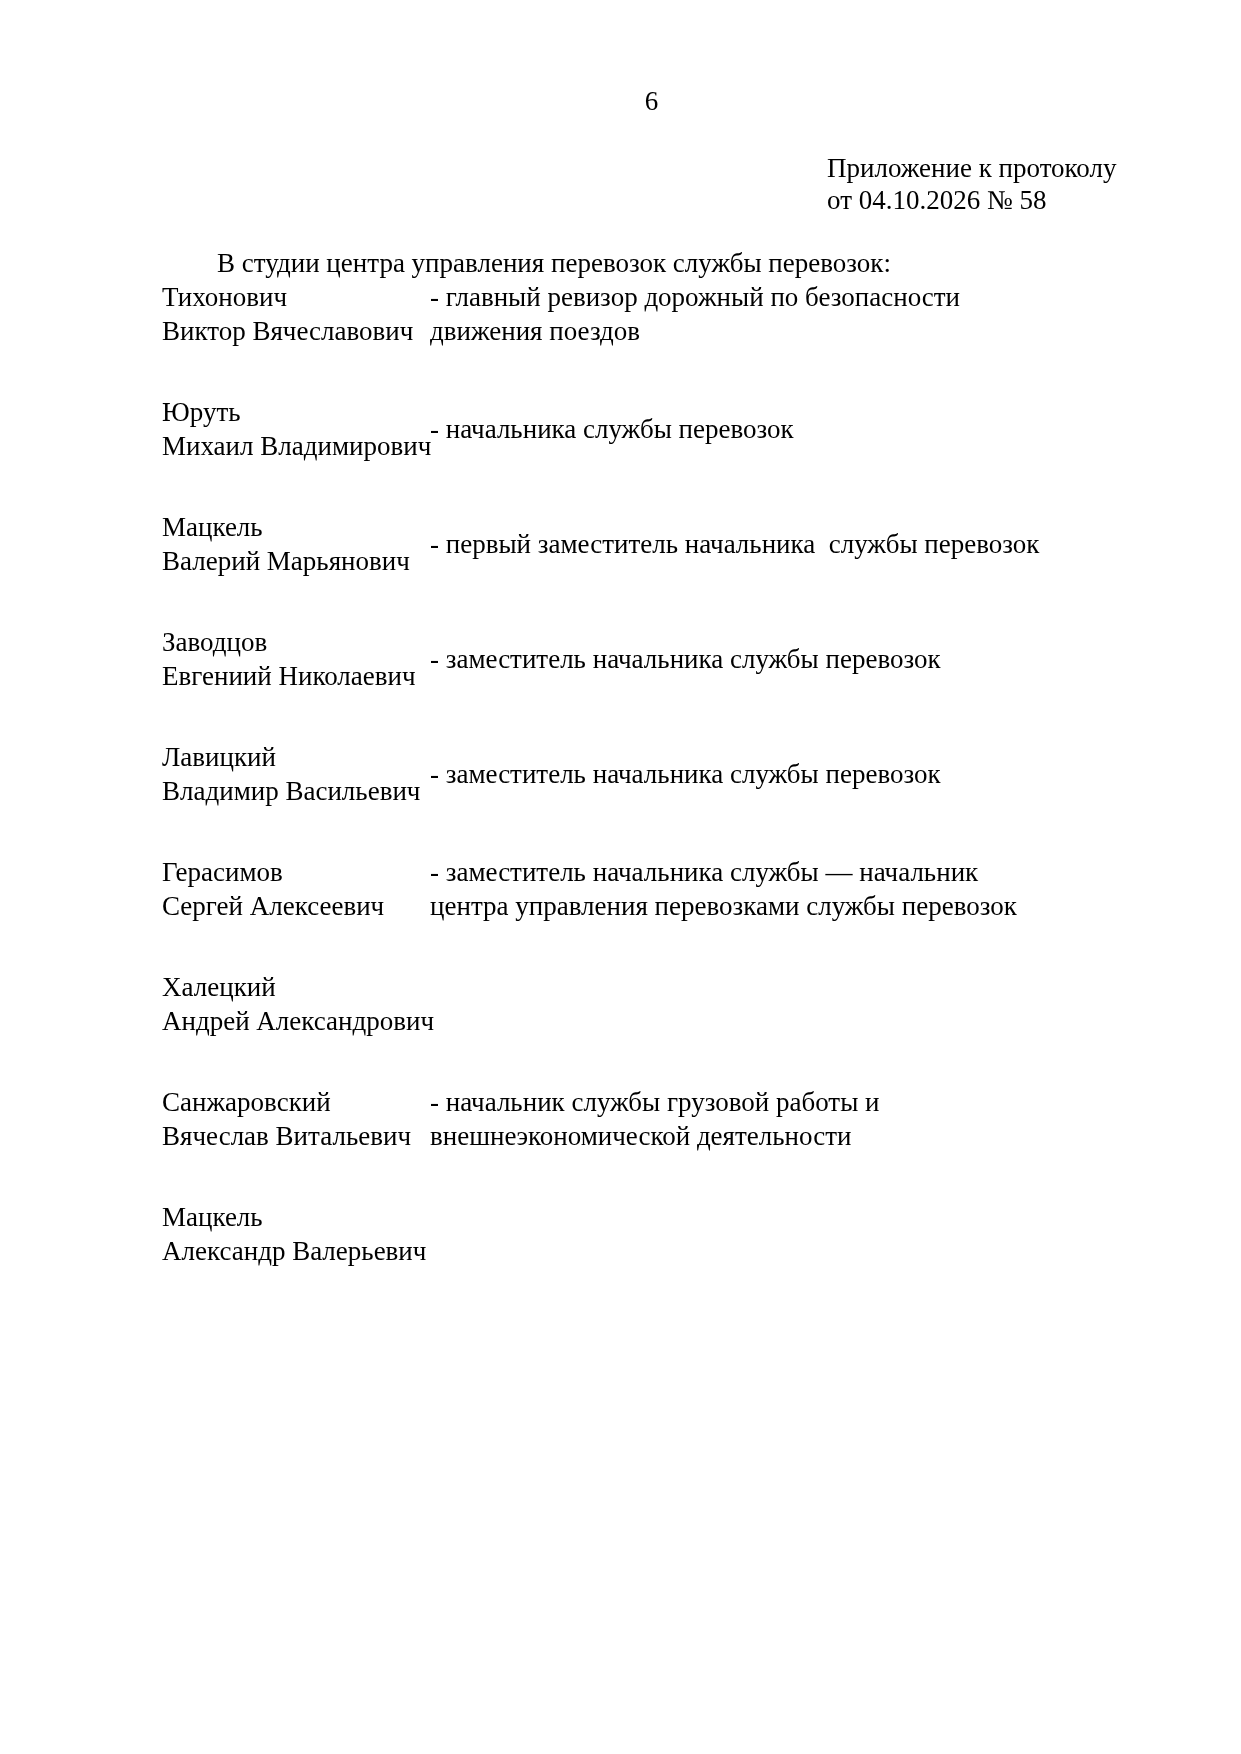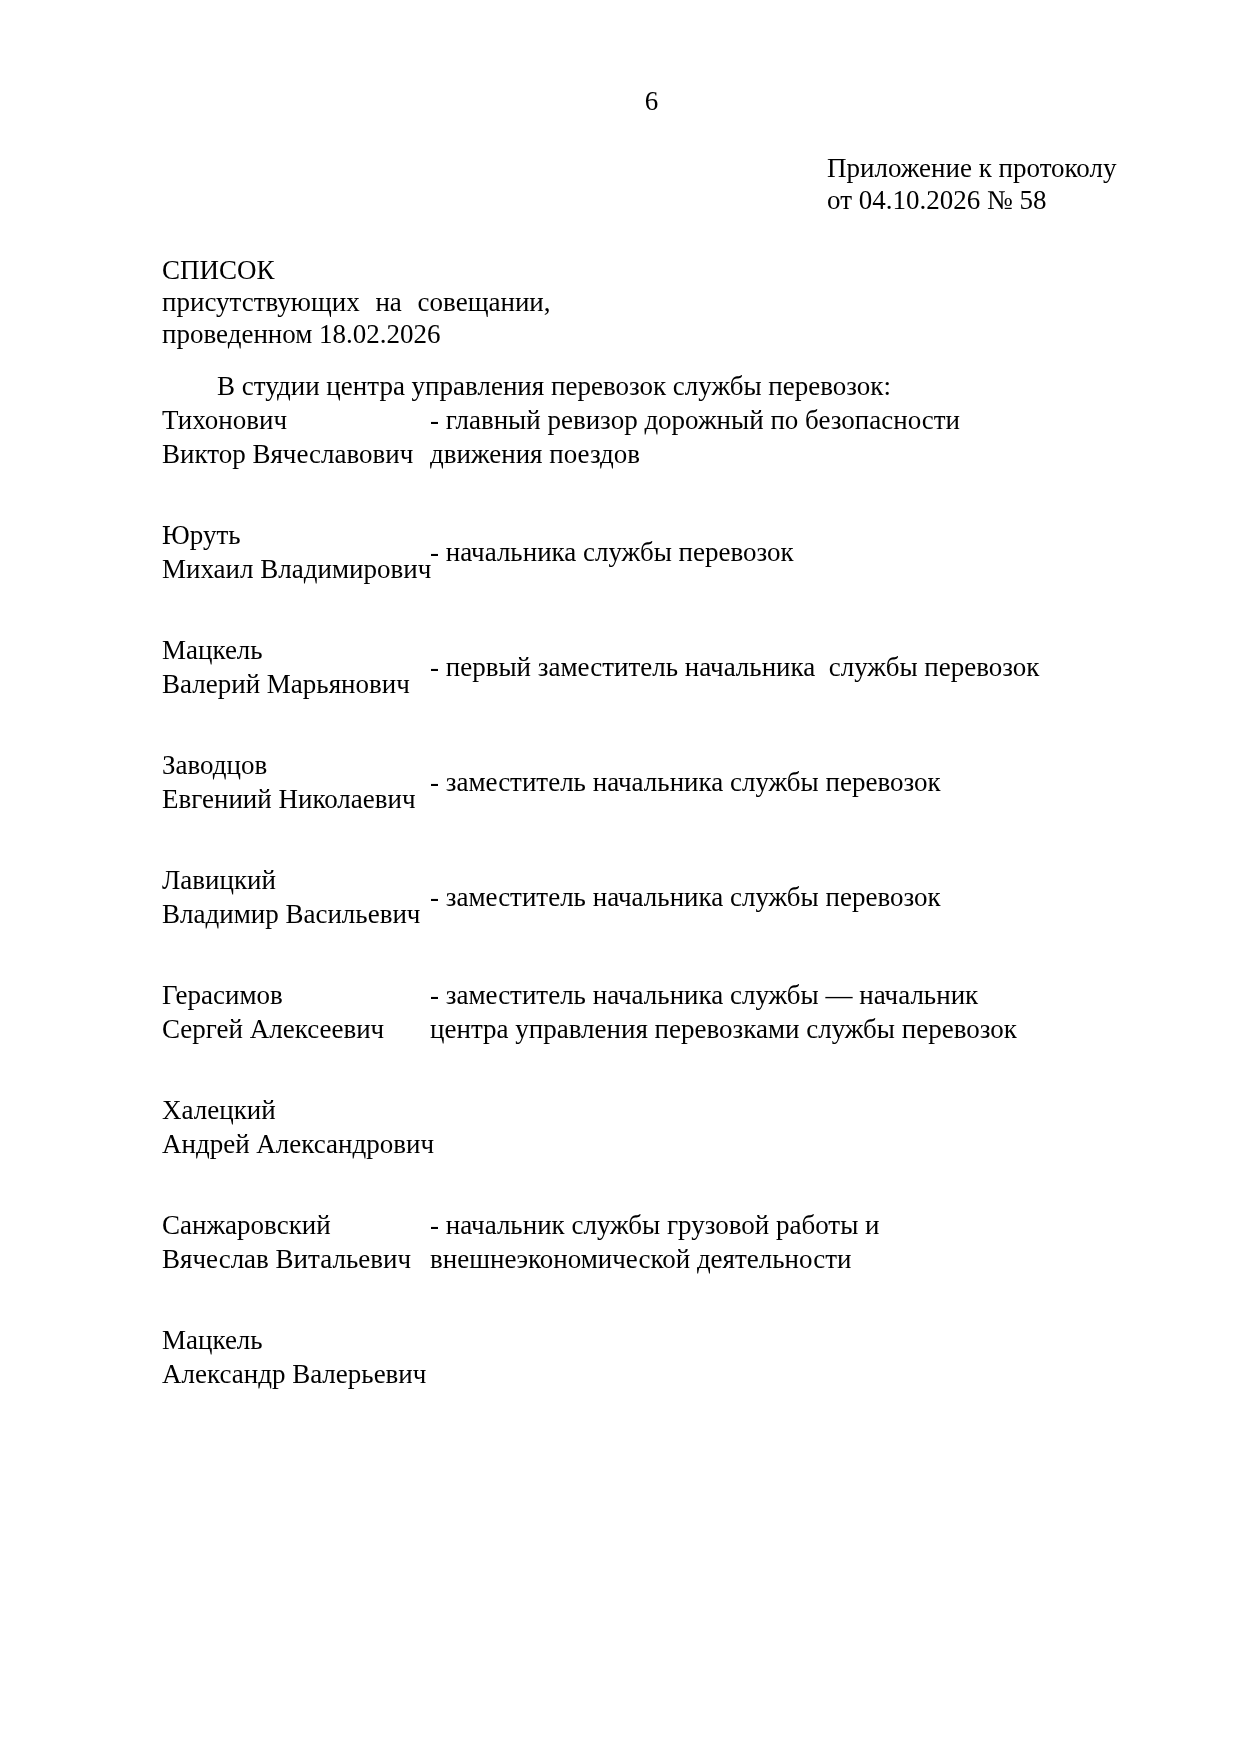--- a/index.html
+++ b/index.html
@@ -20,21 +20,21 @@
     overflow: hidden;
   }
   .page-number {
     text-align: center;
     line-height: 34px;
     margin-bottom: 34px;
   }
   .appendix {
     margin-left: 665px;
     line-height: 32px;
-    margin-bottom: 38px;
+    margin-bottom: 30px;
   }
   .heading {
     line-height: 32px;
     margin-bottom: 19px;
   }
   .heading .justified {
     word-spacing: 9px;
   }
   .intro {
     line-height: 34px;
@@ -61,25 +61,20 @@
 
 <div class="page">
 
   <div class="page-number">6</div>
 
   <div class="appendix">
     <div>Приложение к протоколу</div>
     <div>от 04.10.2026 № 58</div>
   </div>
 
-  <div class="heading">
-    <div>СПИСОК</div>
-    <div class="justified">присутствующих на совещании,</div>
-    <div>проведенном 18.02.2026</div>
-  </div>
 
   <div class="intro">В студии центра управления перевозок службы перевозок:</div>
 
   <div>
 
     <div class="entry">
       <div class="entry-name">Тихонович
 Виктор Вячеславович</div>
       <div class="entry-role">- главный ревизор дорожный по безопасности
 движения поездов</div>

